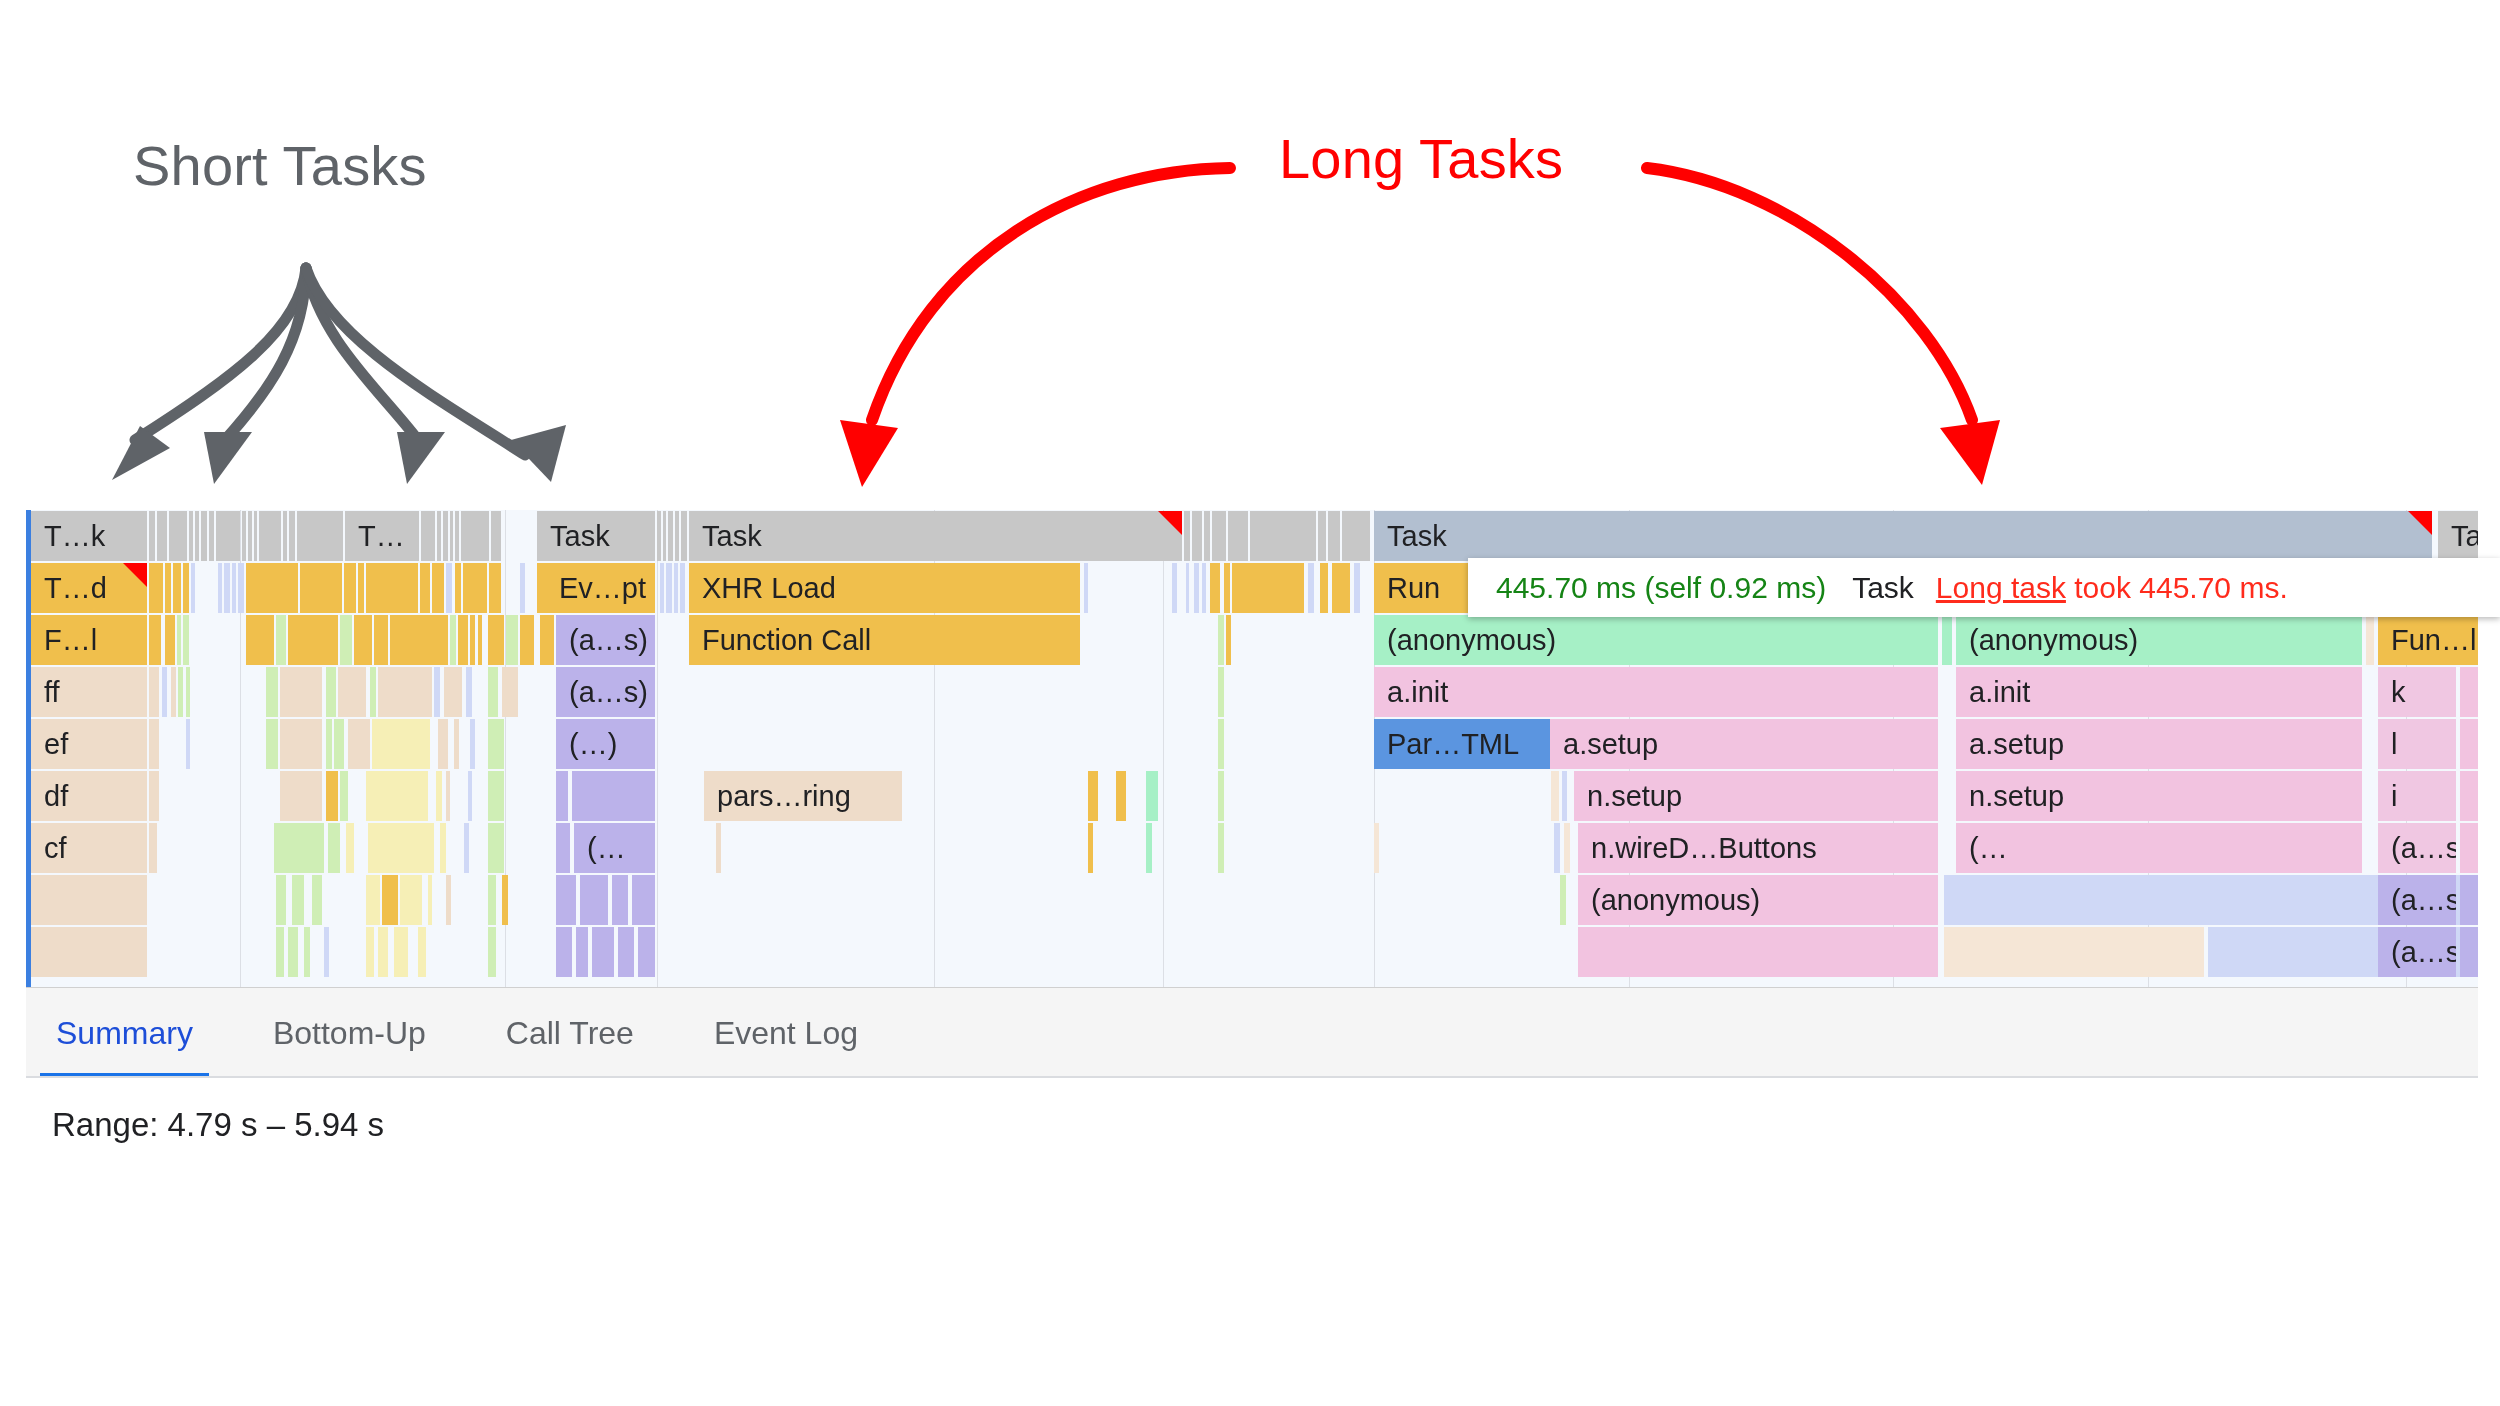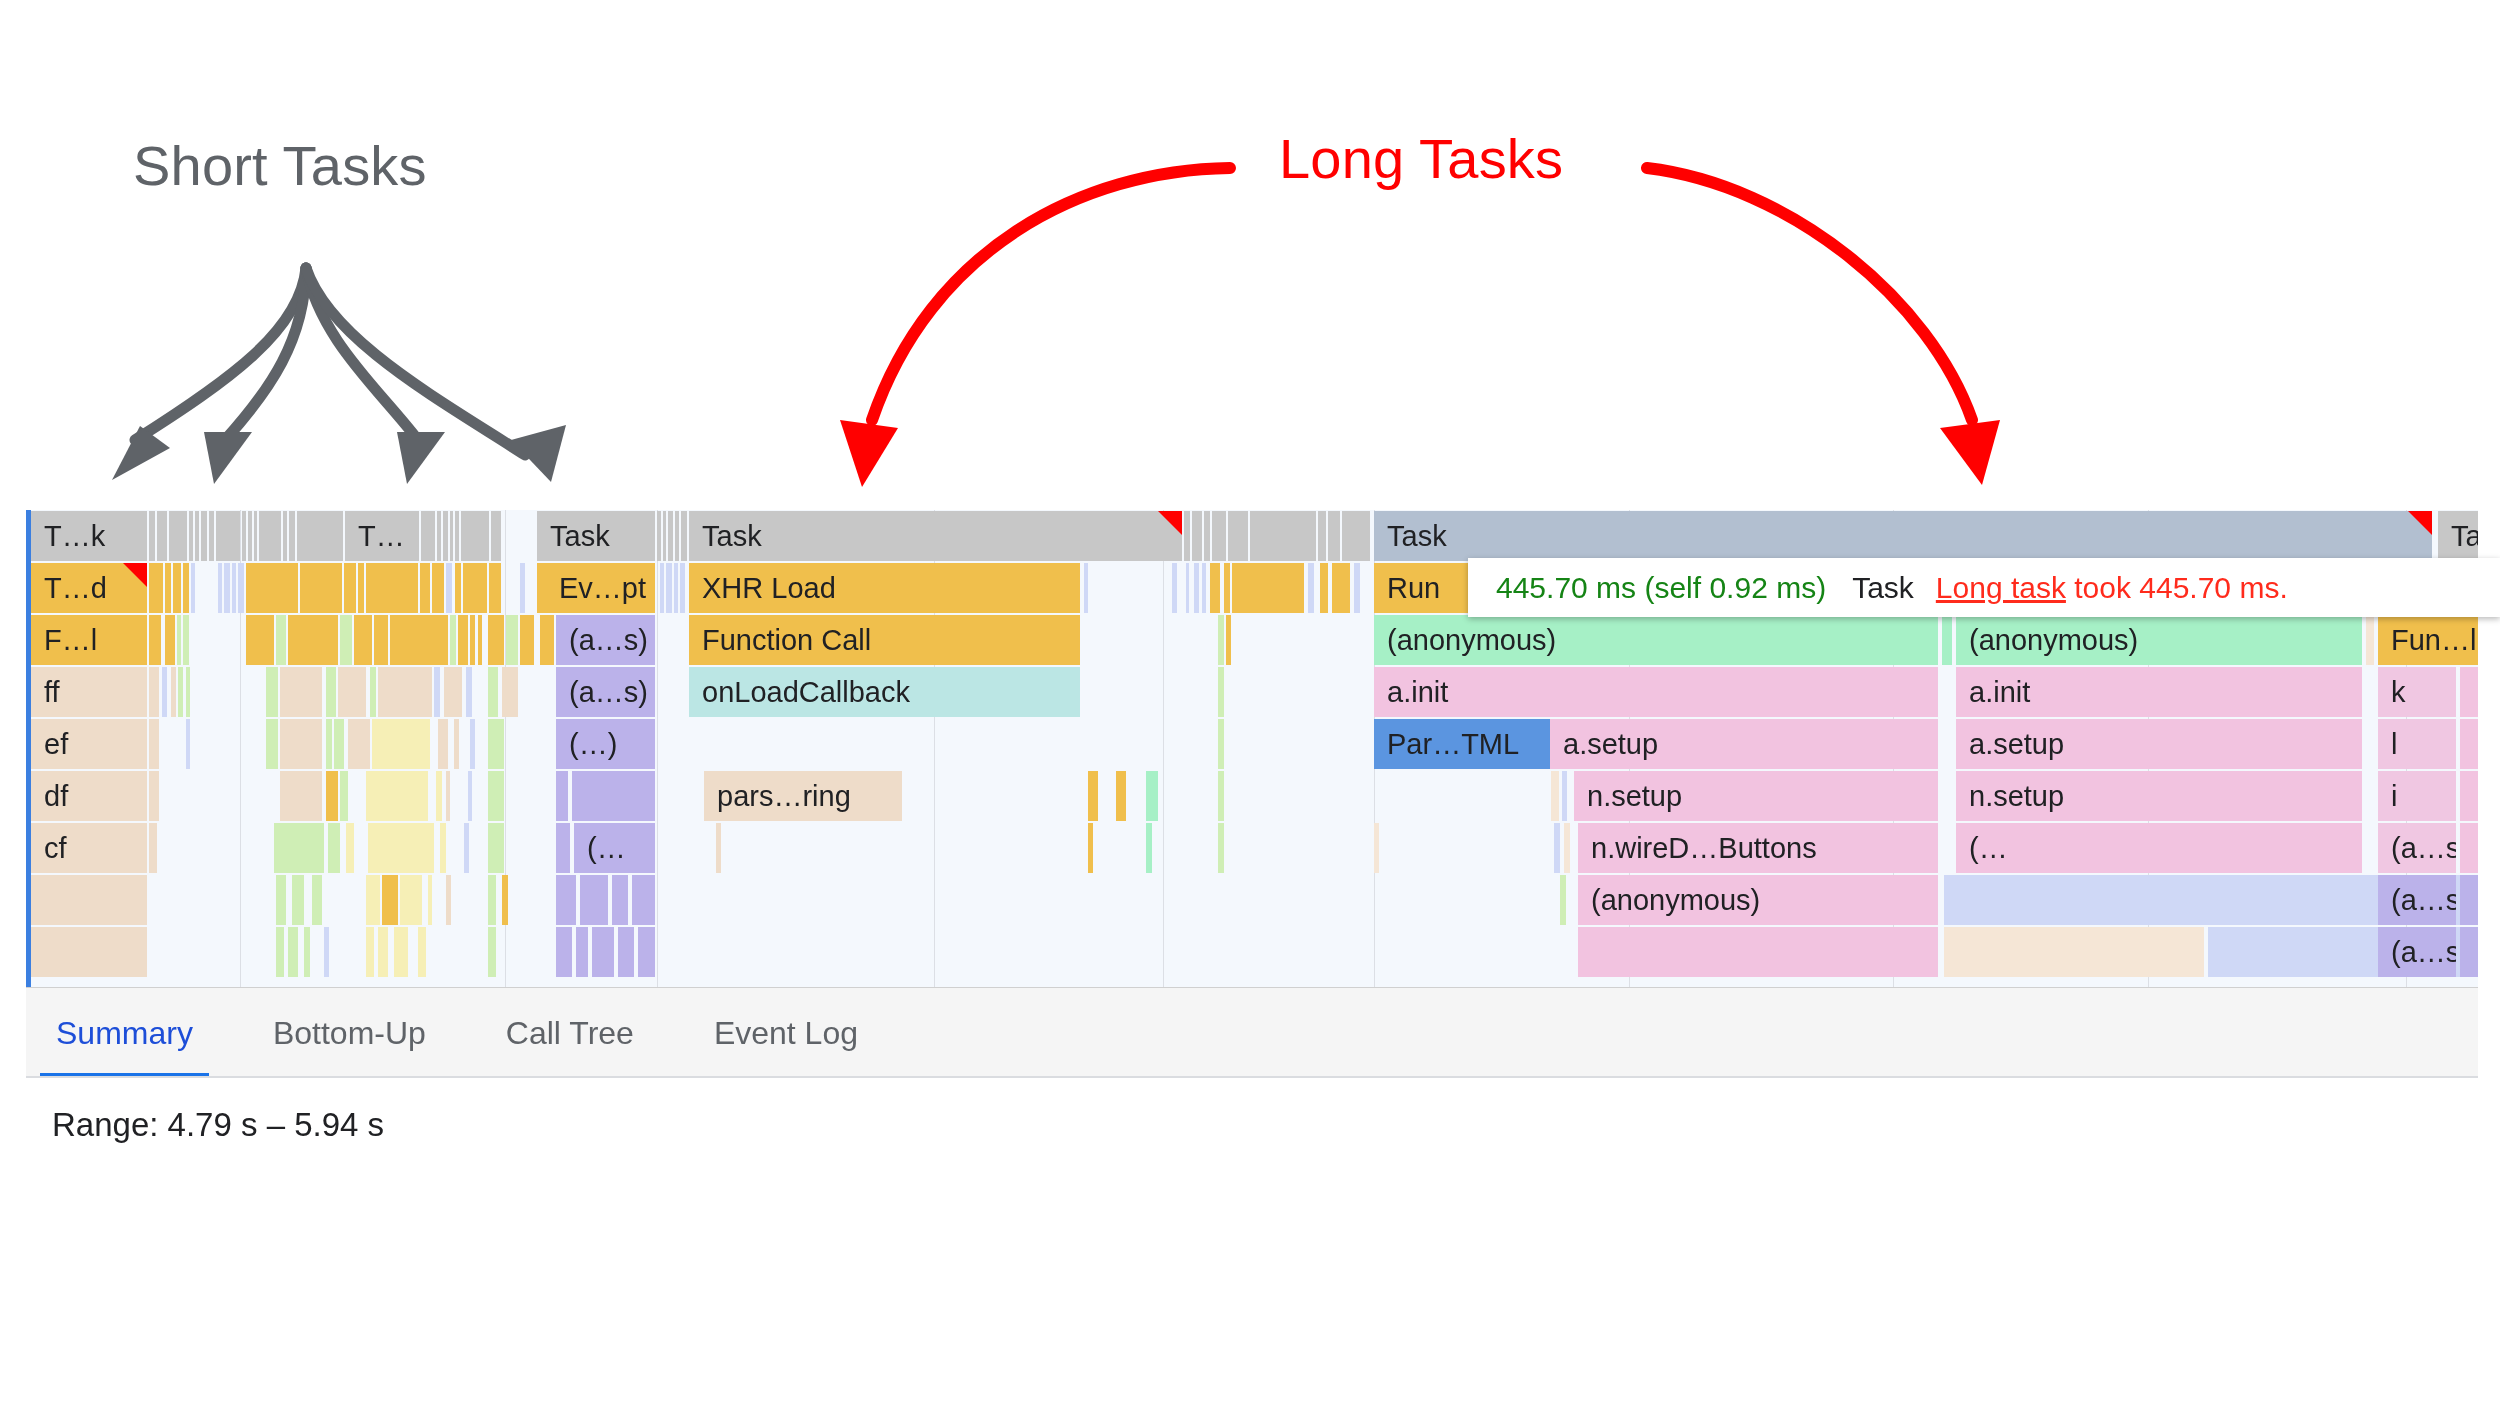--- a/index.html
+++ b/index.html
@@ -345,23 +345,20 @@
           <div class="blk c-softgrn" style="left: 344px; width: 6px;"></div>
           <div class="blk c-beige" style="left: 352px; width: 54px;"></div>
           <div class="blk c-lightb" style="left: 408px; width: 6px;"></div>
           <div class="blk c-beige" style="left: 418px; width: 18px;"></div>
           <div class="blk c-lightb" style="left: 440px; width: 6px;"></div>
           <div class="blk c-softgrn" style="left: 462px; width: 10px;"></div>
           <div class="blk c-beige" style="left: 476px; width: 16px;"></div>
           <div class="blk c-purple" style="left: 530px; width: 99px;">
             <span>(a…s)</span>
           </div>
-          <div class="blk c-teal" style="left: 663px; width: 391px;">
-            <span>onLoadCallback</span>
-          </div>
           <div class="blk c-softgrn" style="left: 1192px; width: 6px;"></div>
           <div class="blk c-pink" style="left: 1348px; width: 564px;">
             <span>a.init</span>
           </div>
           <div class="blk c-pink" style="left: 1930px; width: 406px;">
             <span>a.init</span>
           </div>
           <div class="blk c-pink2" style="left: 2352px; width: 78px;">
             <span>k</span>
           </div>

